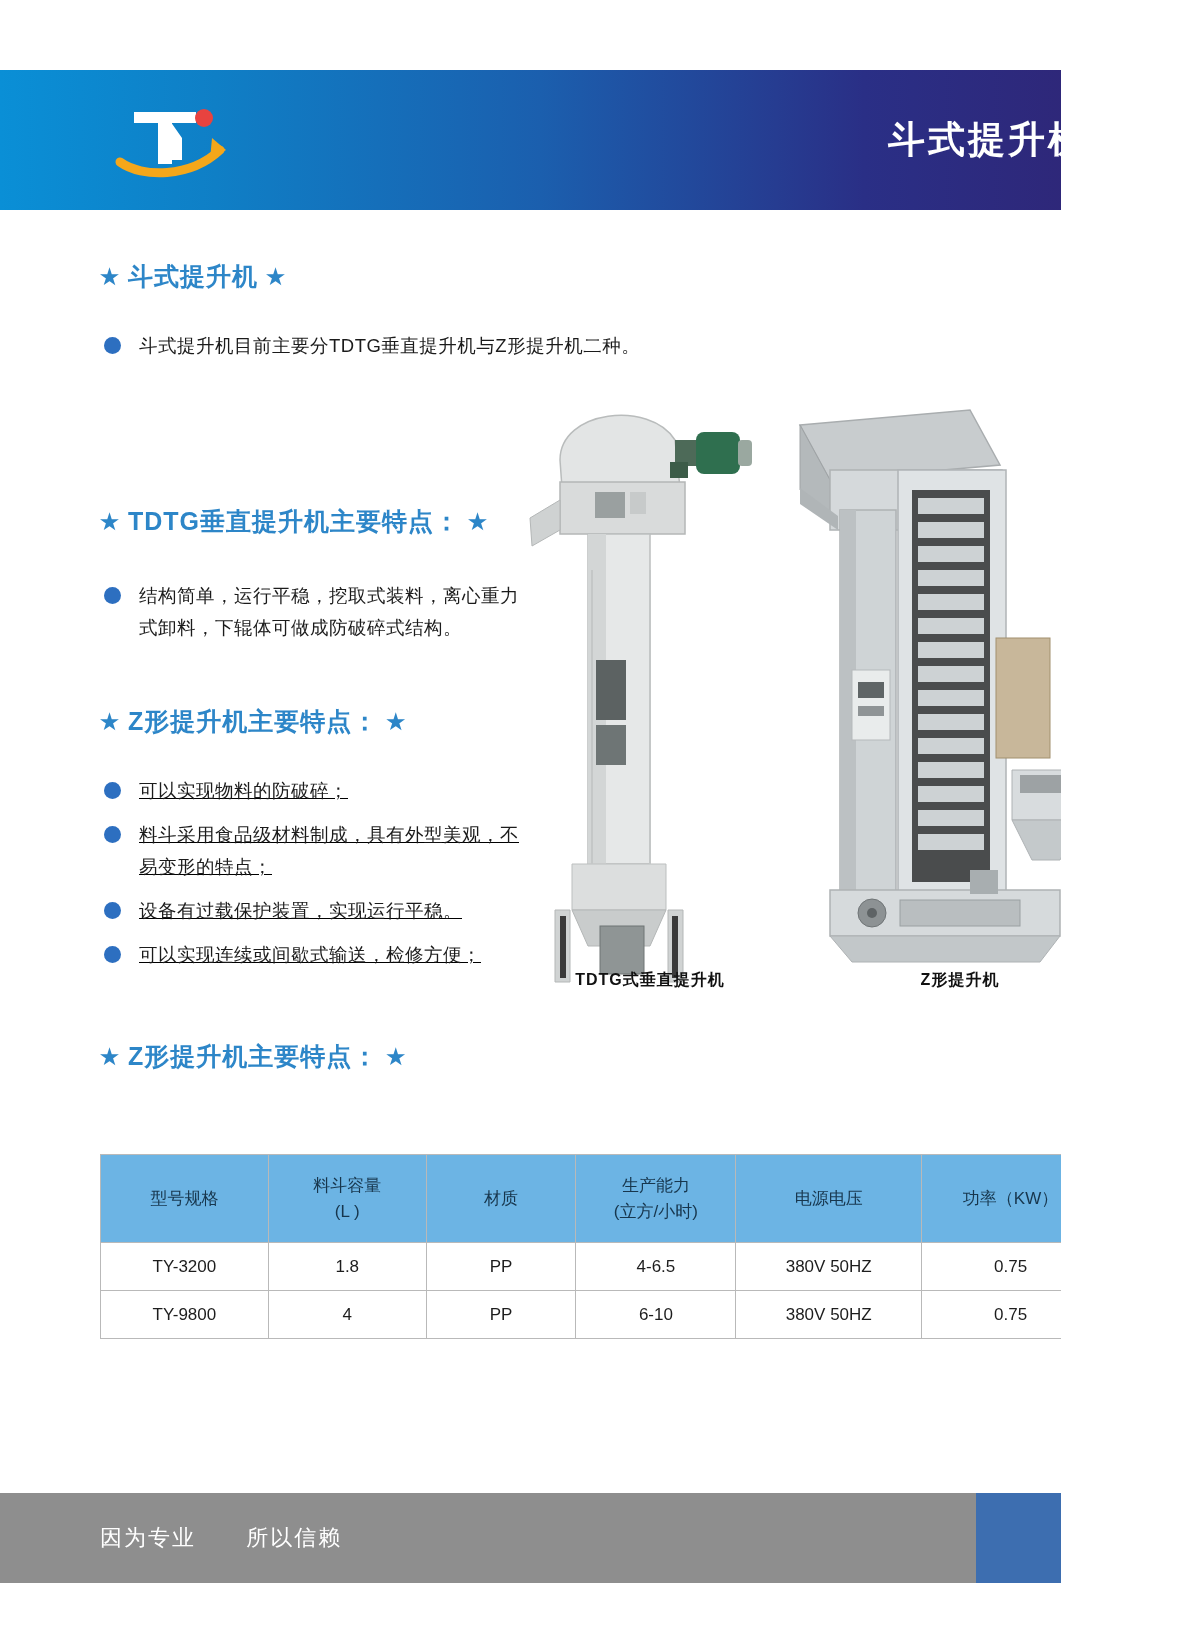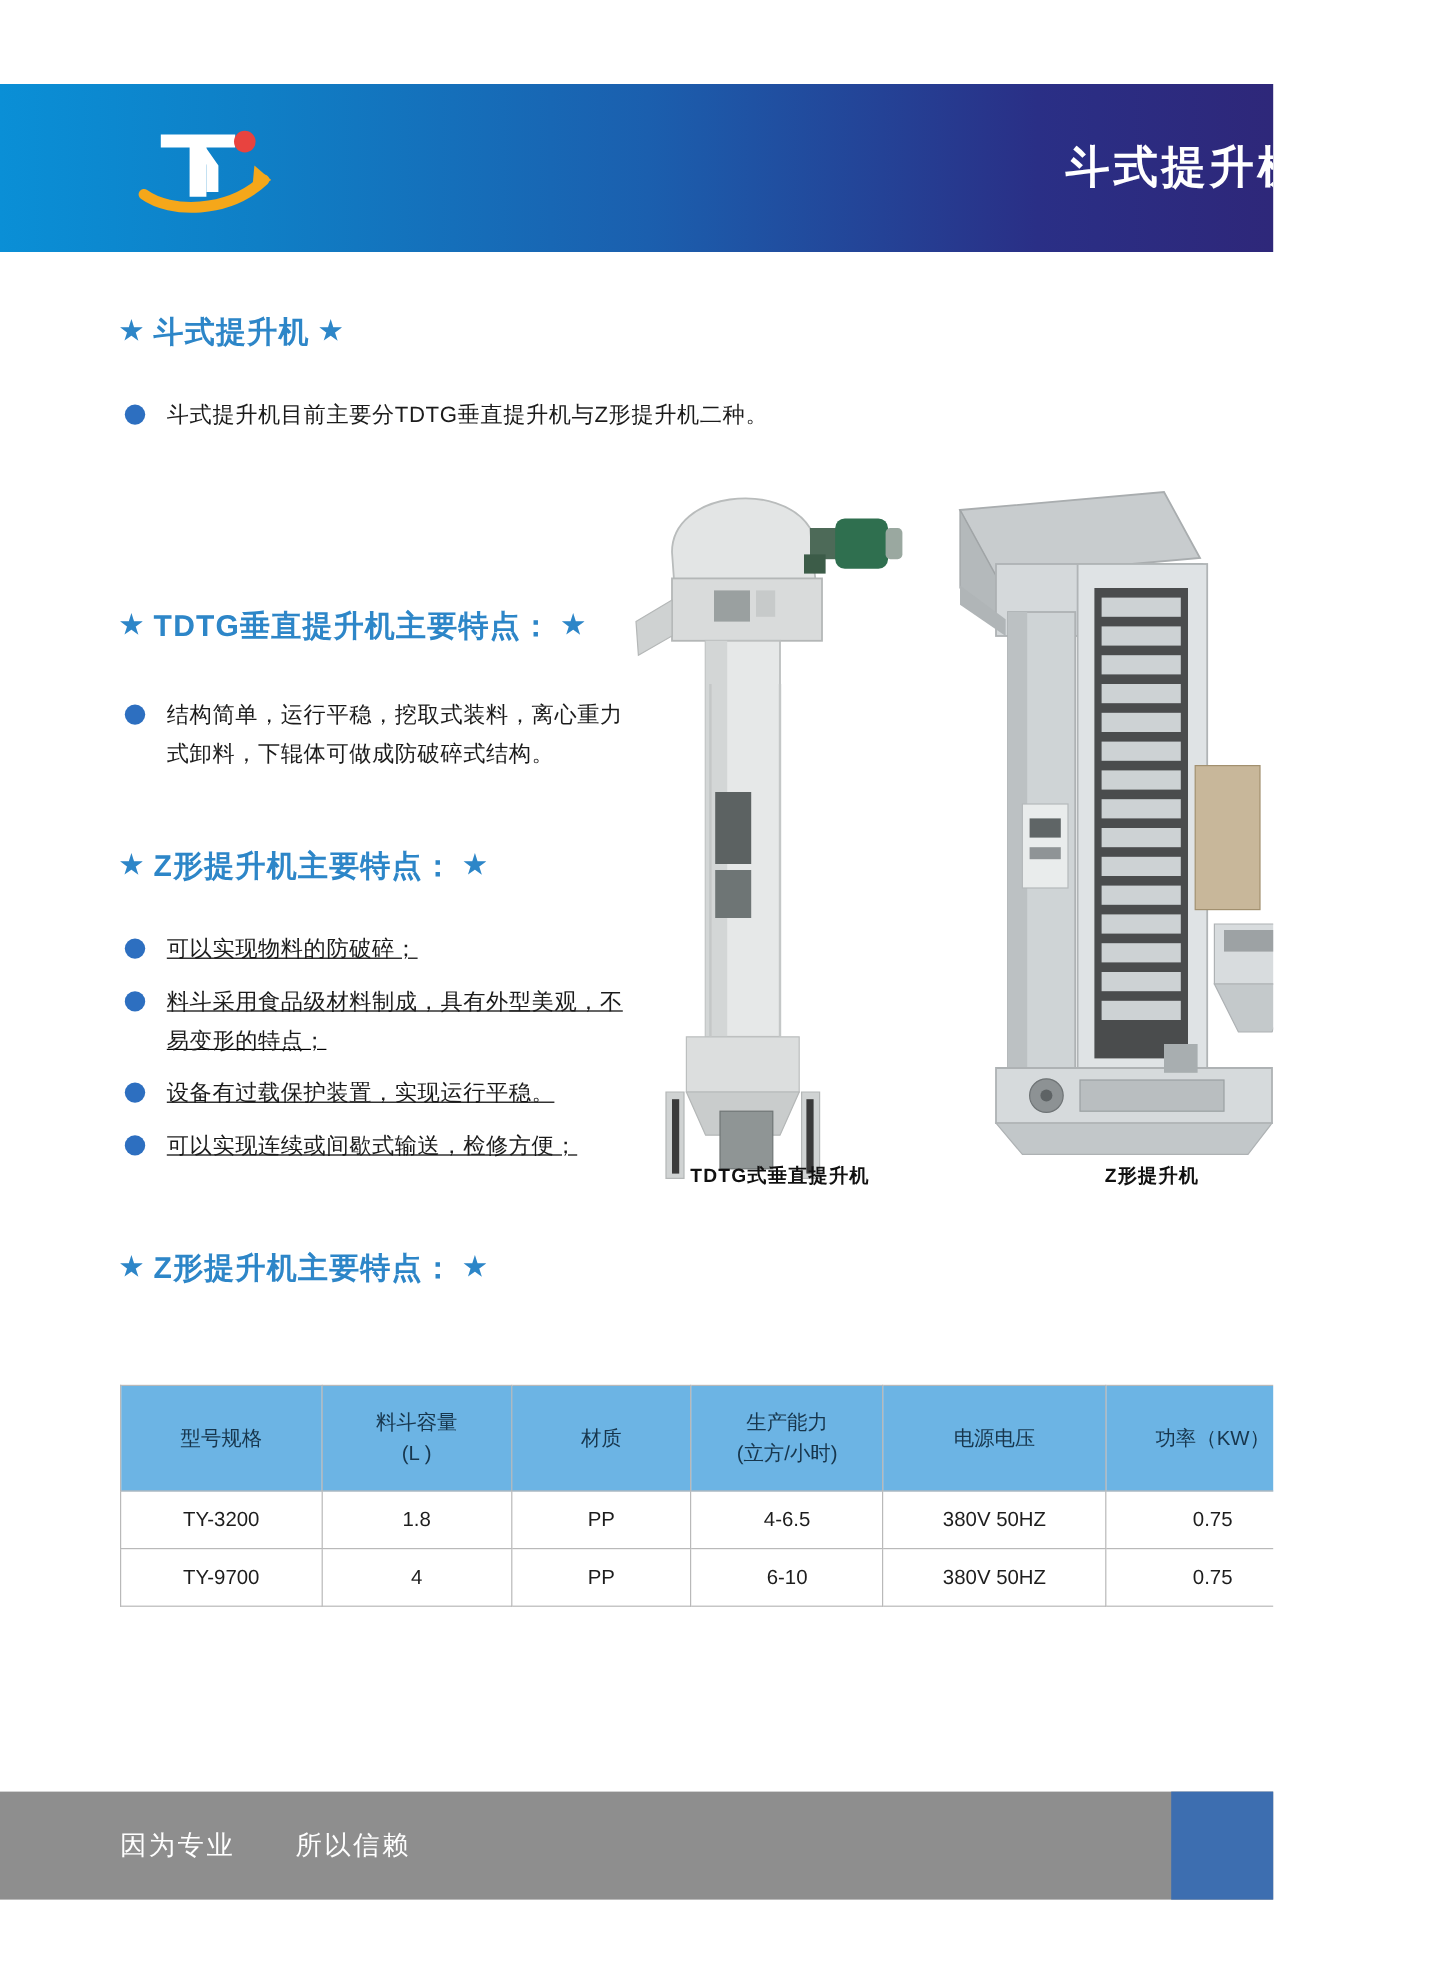--- a/index.html
+++ b/index.html
@@ -345,21 +345,21 @@
         <tbody>
           <tr>
             <td>TY-3200</td>
             <td>1.8</td>
             <td>PP</td>
             <td>4-6.5</td>
             <td>380V 50HZ</td>
             <td>0.75</td>
           </tr>
           <tr>
-            <td>TY-9700</td>
+            <td>TY-9800</td>
             <td>4</td>
             <td>PP</td>
             <td>6-10</td>
             <td>380V 50HZ</td>
             <td>0.75</td>
           </tr>
         </tbody>
       </table>
     </div>
 

